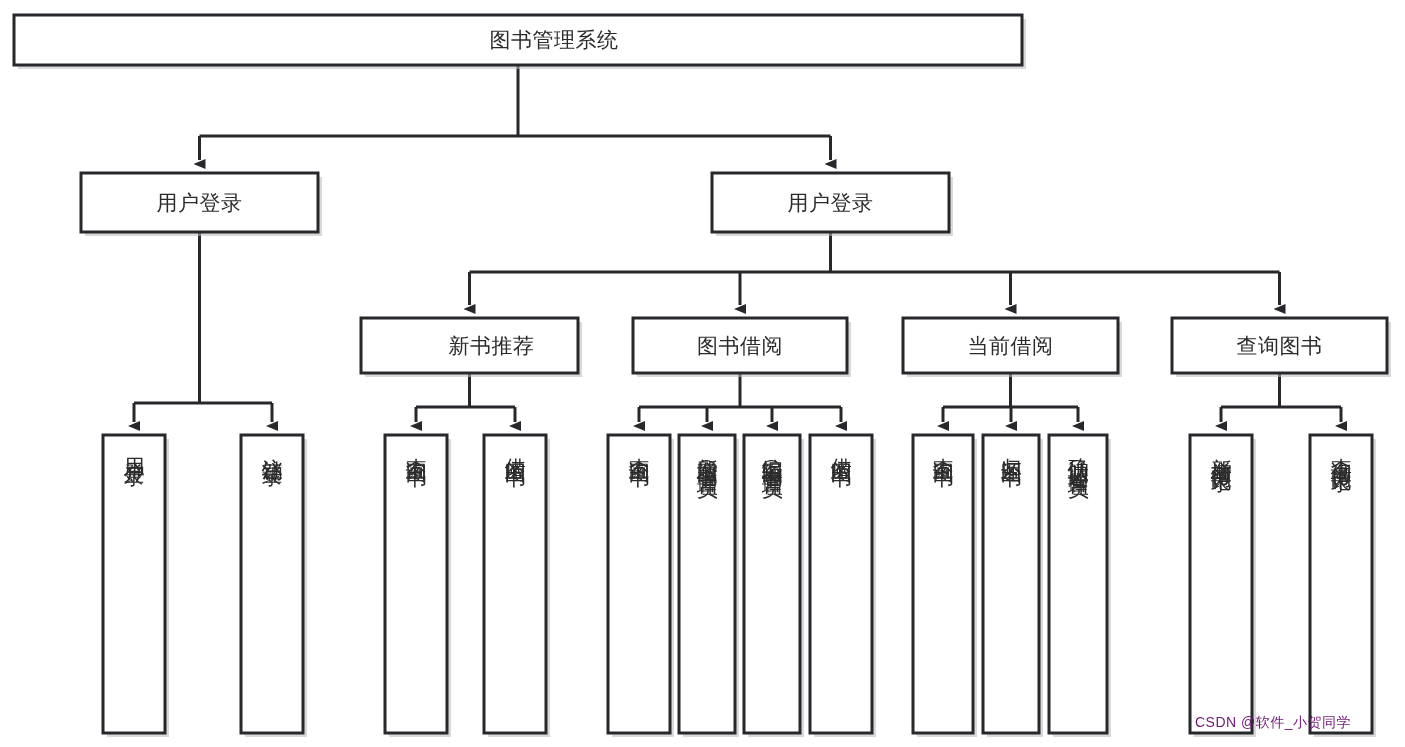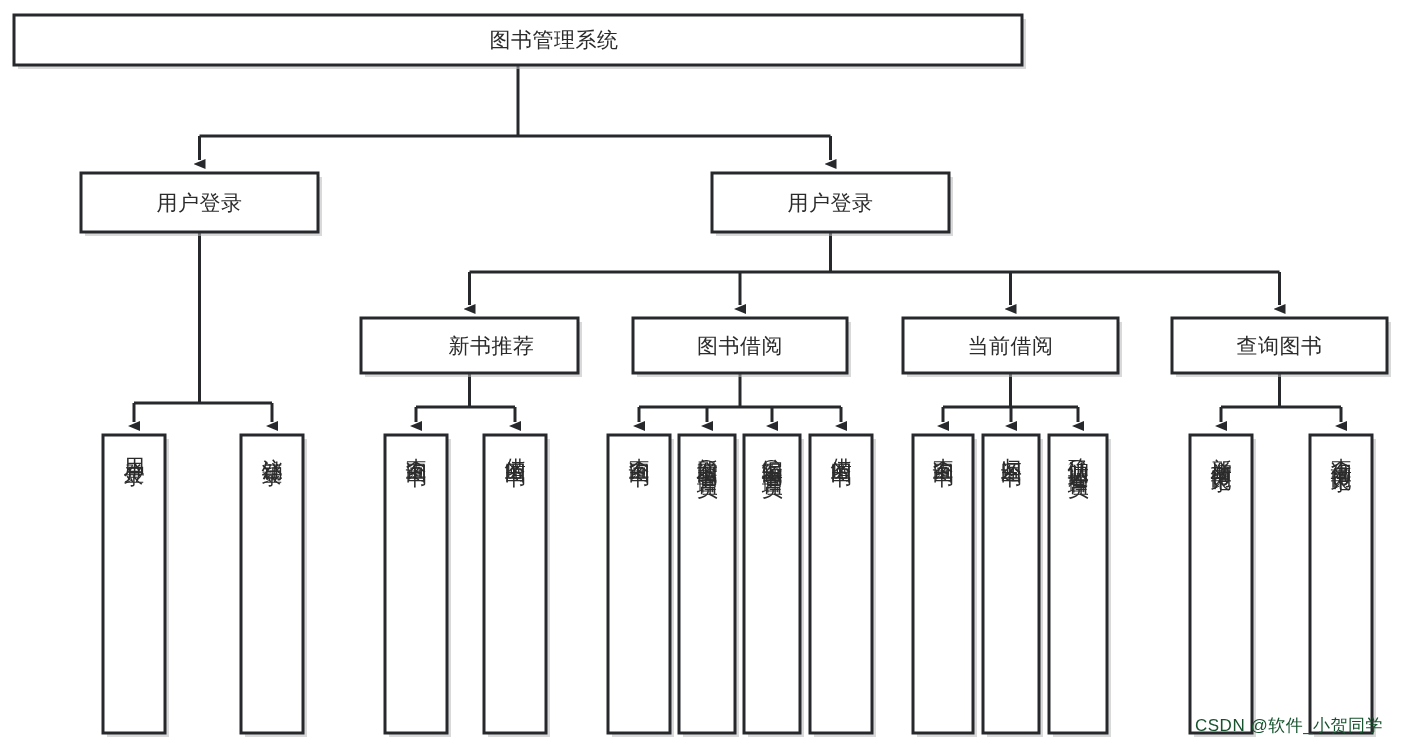--- a/index.html
+++ b/index.html
@@ -62,22 +62,22 @@
     writing-mode: vertical-rl;
     text-orientation: upright;
     font-size: 21px;
     line-height: 1.25;
     justify-content: flex-start;
     padding-top: 6px;
     letter-spacing: 3px;
   }
   .watermark {
     position: absolute;
-    font-size: 17px;
-    color: #14532d;
+    font-size: 14px;
+    color: #701a75;
     font-family: "Liberation Sans", "DejaVu Sans", sans-serif;
     white-space: nowrap;
     letter-spacing: .5px;
   }
 </style>
 </head>
 <body>
 
 <div id="diagram-root">
 

